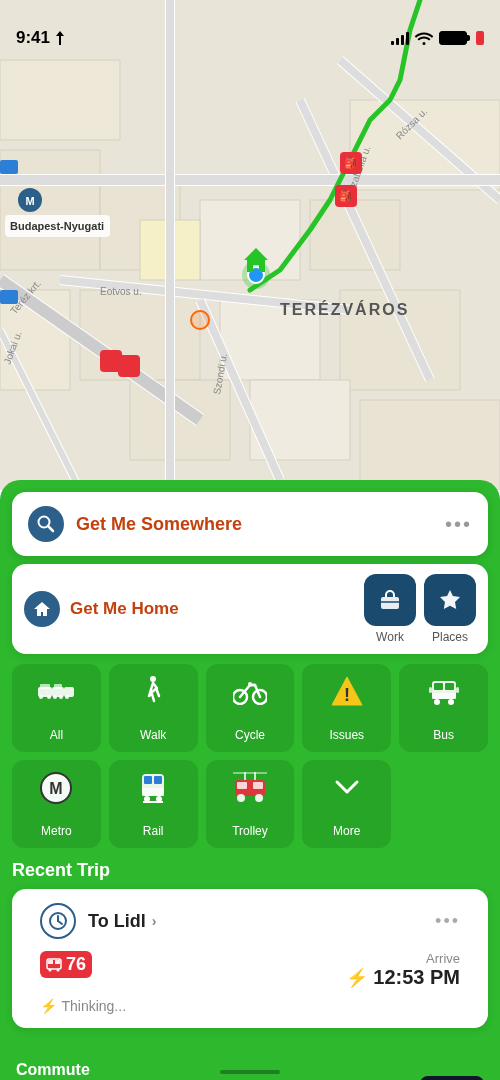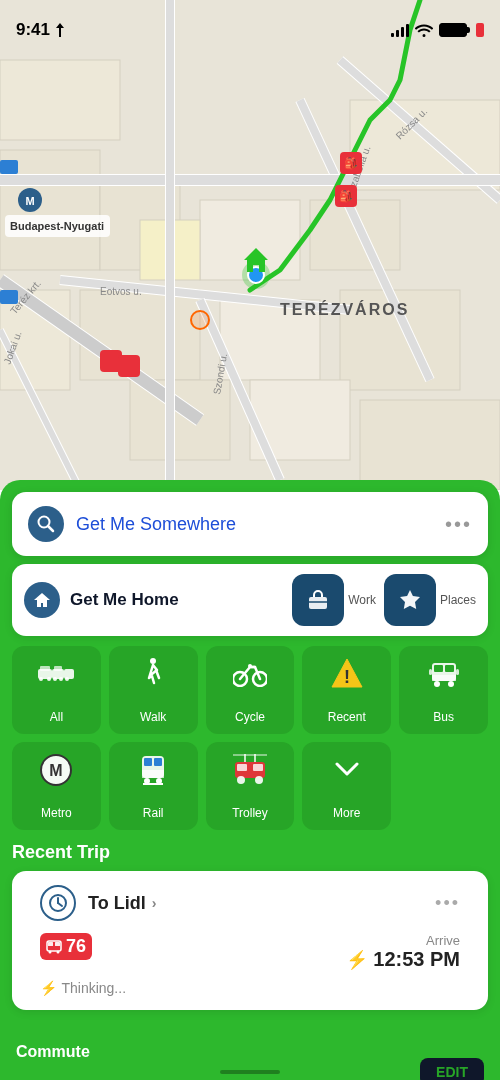--- a/index.html
+++ b/index.html
@@ -9,21 +9,21 @@
       height: 1080px;
       overflow: hidden;
       font-family: -apple-system, BlinkMacSystemFont, 'Helvetica Neue', Arial, sans-serif;
       background: #fff;
       position: relative;
     }
 
     
     .status-bar {
       position: absolute;
-      top: 8px; left: 0; right: 0;
+      top: 16px; left: 0; right: 0;
       height: 44px;
       z-index: 100;
       display: flex;
       align-items: center;
       justify-content: space-between;
       padding: 0 16px;
     }
     .status-time {
       font-size: 17px;
       font-weight: 600;
@@ -93,22 +93,22 @@
       background: #2c5f8a;
       border-radius: 50%;
       display: flex;
       align-items: center;
       justify-content: center;
       flex-shrink: 0;
     }
     .search-title {
       flex: 1;
       font-size: 18px;
-      font-weight: 400;
-      color: #1d4ed8;
+      font-weight: 700;
+      color: #c2410c;
     }
     .dots-btn {
       color: #999;
       font-size: 20px;
       letter-spacing: 2px;
       cursor: pointer;
     }
 
     
     .quick-actions {
@@ -134,25 +134,25 @@
       background: #2c5f8a;
       border-radius: 50%;
       display: flex;
       align-items: center;
       justify-content: center;
       flex-shrink: 0;
     }
     .home-label {
       font-size: 17px;
       font-weight: 600;
-      color: #0f172a;
+      color: #c2410c;
     }
     .quick-btn {
       display: flex;
-      flex-direction: row;
+      flex-direction: column;
       align-items: center;
       gap: 4px;
       cursor: pointer;
     }
     .quick-btn-icon {
       width: 52px;
       height: 52px;
       background: #1a4a6e;
       border-radius: 12px;
       display: flex;
@@ -547,21 +547,21 @@
     </div>
 
 
     <div class="transport-item">
       <div class="transport-icon">
         <svg width="34" height="34" viewBox="0 0 34 34">
           <polygon points="17,2 32,30 2,30" fill="#f5c518" stroke="#f5c518" stroke-width="1"></polygon>
           <text x="17" y="26" text-anchor="middle" font-size="18" font-weight="900" fill="#333">!</text>
         </svg>
       </div>
-      <span class="transport-label">Recent</span>
+      <span class="transport-label">Issues</span>
     </div>
 
     <div class="transport-item">
       <div class="transport-icon">
         <svg width="30" height="30" viewBox="0 0 30 30">
           <rect x="3" y="4" width="24" height="18" rx="3" fill="#fff" opacity="0.9"></rect>
           <rect x="5" y="6" width="9" height="7" rx="1" fill="#27a527"></rect>
           <rect x="16" y="6" width="9" height="7" rx="1" fill="#27a527"></rect>
           <rect x="3" y="16" width="24" height="6" rx="0" fill="#fff" opacity="0.7"></rect>
           <circle cx="8" cy="25" r="3" fill="#fff"></circle>

